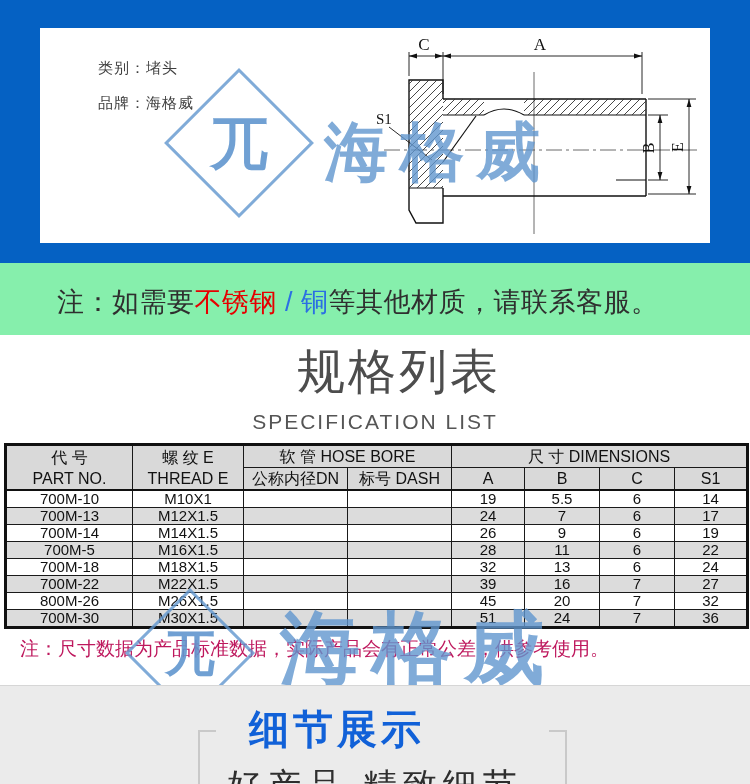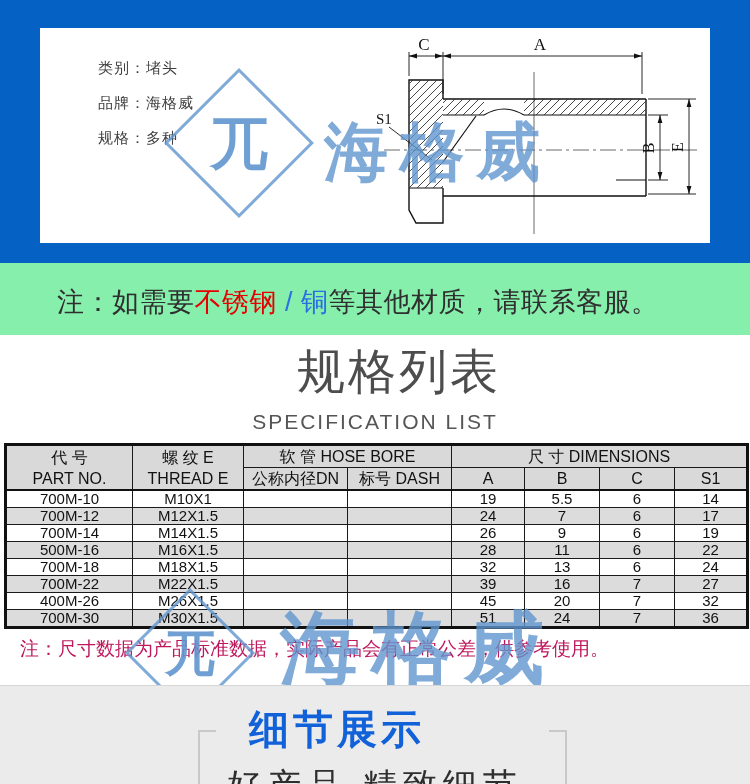--- a/index.html
+++ b/index.html
@@ -59,21 +59,20 @@
 <body>
 
 <div class="page">
 
   <div class="banner">
     <div class="banner-box">
 
       <div class="info">
         <div>类别：堵头</div>
         <div>品牌：海格威</div>
-        <div>规格：多种</div>
       </div>
 
       <svg id="dwg" class="drawing" width="335" height="210" viewBox="0 0 335 210">
 
         <line x1="8" y1="118" x2="322" y2="118" stroke="#444" stroke-width="0.8" stroke-dasharray="16 4 3 4"></line>
         <line x1="158" y1="40" x2="158" y2="202" stroke="#444" stroke-width="0.8"></line>
 
         <polyline points="67,67 67,48 33,48 33,156" fill="none" stroke="#111" stroke-width="1.4"></polyline>
         <line x1="33" y1="156" x2="67" y2="156" stroke="#111" stroke-width="1.2"></line>
         <polyline points="33,156 33,178 40,191 67,191 67,156" fill="none" stroke="#111" stroke-width="1.4"></polyline>
@@ -217,41 +216,41 @@
           <td>700M-10</td>
             <td>M10X1</td>
             <td></td>
             <td></td>
             <td>19</td>
             <td>5.5</td>
             <td>6</td>
             <td>14</td>
         </tr>
         <tr>
-          <td>700M-12</td>
+          <td>700M-13</td>
             <td>M12X1.5</td>
             <td></td>
             <td></td>
             <td>24</td>
             <td>7</td>
             <td>6</td>
             <td>17</td>
         </tr>
         <tr>
           <td>700M-14</td>
             <td>M14X1.5</td>
             <td></td>
             <td></td>
             <td>26</td>
             <td>9</td>
             <td>6</td>
             <td>19</td>
         </tr>
         <tr>
-          <td>500M-16</td>
+          <td>700M-5</td>
             <td>M16X1.5</td>
             <td></td>
             <td></td>
             <td>28</td>
             <td>11</td>
             <td>6</td>
             <td>22</td>
         </tr>
         <tr>
           <td>700M-18</td>
@@ -267,21 +266,21 @@
           <td>700M-22</td>
             <td>M22X1.5</td>
             <td></td>
             <td></td>
             <td>39</td>
             <td>16</td>
             <td>7</td>
             <td>27</td>
         </tr>
         <tr>
-          <td>400M-26</td>
+          <td>800M-26</td>
             <td>M26X1.5</td>
             <td></td>
             <td></td>
             <td>45</td>
             <td>20</td>
             <td>7</td>
             <td>32</td>
         </tr>
         <tr>
           <td>700M-30</td>

